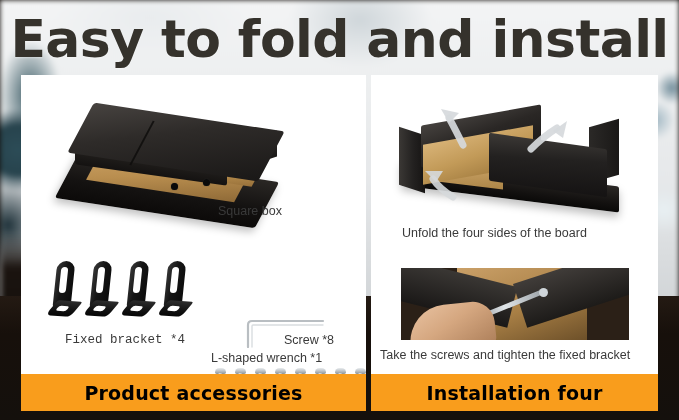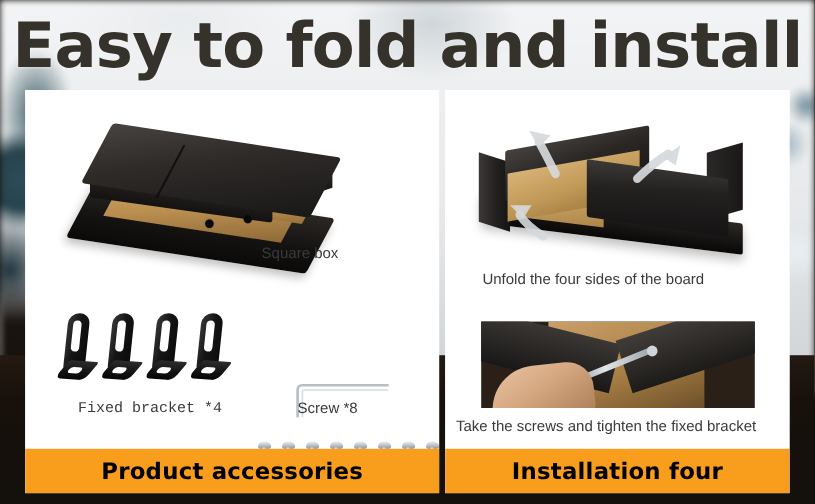--- a/index.html
+++ b/index.html
@@ -411,20 +411,21 @@
 
       <div class="caption" style="left:44px; top:258px;font-family:Liberation Mono, monospace;">Fixed bracket *4</div>
 
       <div class="wrench">
         <svg width="84" height="30" viewBox="0 0 84 30">
           <path d="M7 29 L7 7 Q7 3 11 3 L82 3" fill="none" stroke="#b9bec2" stroke-width="2.2" stroke-linecap="round"></path>
           <path d="M11 29 L11 8 Q11 7 12 7 L82 7" fill="none" stroke="#d9dde0" stroke-width="1.4" stroke-linecap="round"></path>
         </svg>
       </div>
 
+      <div class="caption" style="left:190px; top:276px;">L-shaped wrench *1</div>
 
       <div class="screw" style="left:194px; top:293px;">
         <div class="sc-head"></div>
         <div class="sc-shaft"></div>
       </div>
       <div class="screw" style="left:214px; top:293px;">
         <div class="sc-head"></div>
         <div class="sc-shaft"></div>
       </div>
       <div class="screw" style="left:234px; top:293px;">
@@ -445,21 +446,21 @@
       </div>
       <div class="screw" style="left:314px; top:293px;">
         <div class="sc-head"></div>
         <div class="sc-shaft"></div>
       </div>
       <div class="screw" style="left:334px; top:293px;">
         <div class="sc-head"></div>
         <div class="sc-shaft"></div>
       </div>
 
-      <div class="caption" style="left:227px; top:258px;">Screw *8</div>
+      <div class="caption" style="left:227px; top:258px;padding-left:36px;">Screw *8</div>
     </div>
 
     <div class="banner">Product accessories</div>
   </div>
 
   <div class="panel panel-right">
     <div class="panel-body">
 
       <div class="unfold">
         <div class="uf-base"></div>

